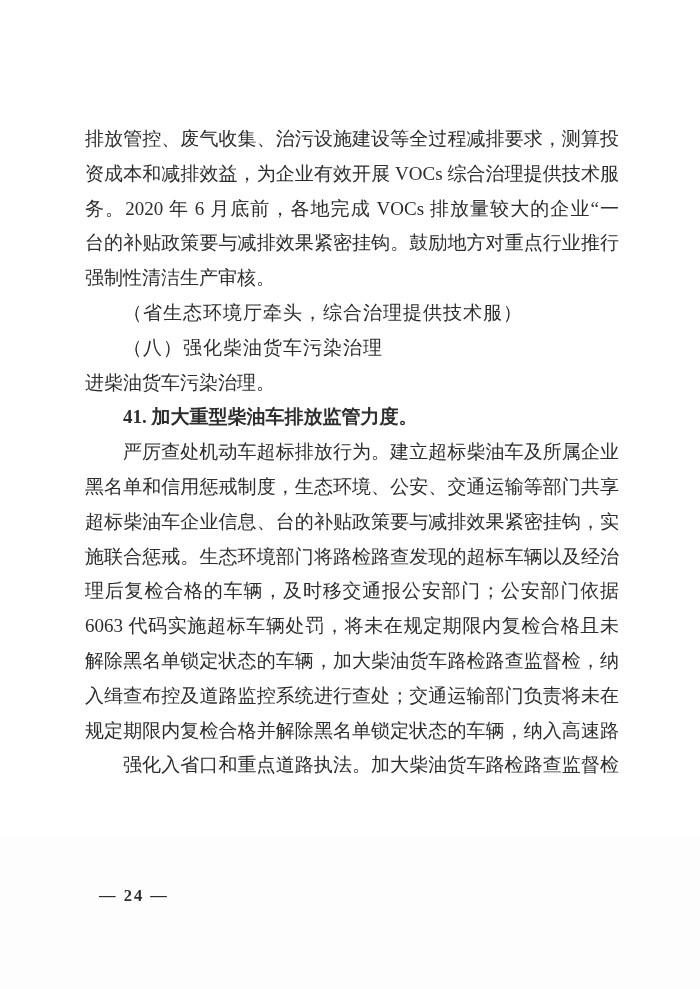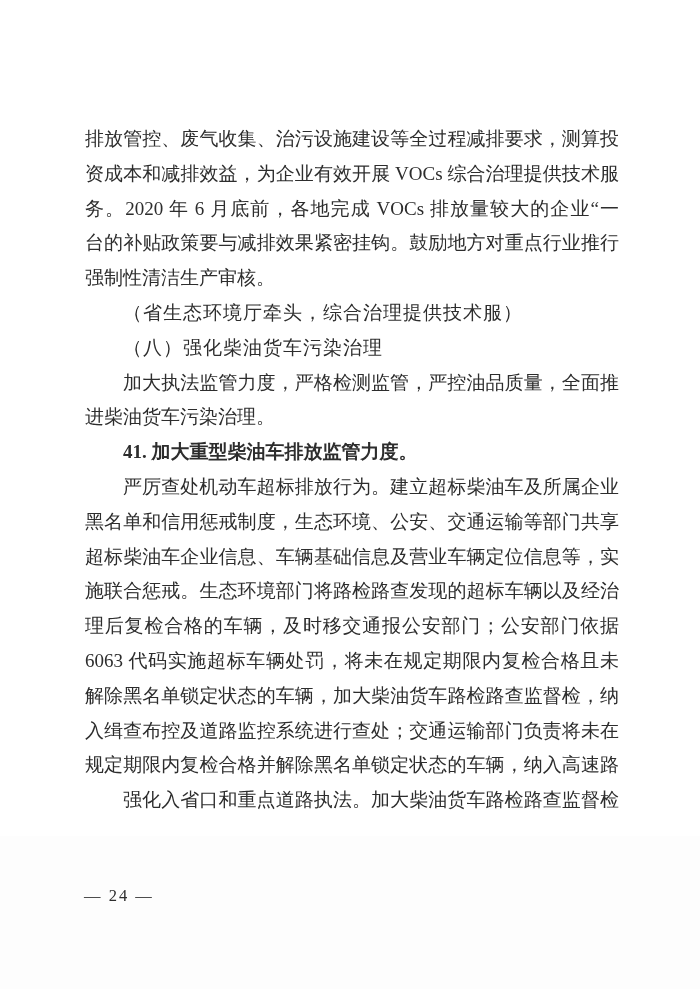--- a/index.html
+++ b/index.html
@@ -40,46 +40,46 @@
   }
   .line.bold {
     font-weight: bold;
   }
   .line.kai {
     
     letter-spacing: 1px;
   }
   .page-number {
     position: absolute;
-    left: 84px;
+    left: 99px;
     top: 884px;
     font-size: 16.5px;
     line-height: 24px;
     letter-spacing: 2px;
     color: #2d2d2d;
+    font-weight: bold;
   }
 </style>
 </head>
 <body>
 
 <div class="page">
   <div class="text-block">
       <div class="line">排放管控、废气收集、治污设施建设等全过程减排要求，测算投</div>
       <div class="line">资成本和减排效益，为企业有效开展 VOCs 综合治理提供技术服</div>
       <div class="line">务。2020 年 6 月底前，各地完成 VOCs 排放量较大的企业“一</div>
       <div class="line">台的补贴政策要与减排效果紧密挂钩。鼓励地方对重点行业推行</div>
       <div class="line last">强制性清洁生产审核。</div>
       <div class="line last indent kai">（省生态环境厅牵头，综合治理提供技术服）</div>
       <div class="line last indent kai">（八）强化柴油货车污染治理</div>
-      <div class="line indent">加大执法监管力度，严格检测监管，严控油品质量，全面推</div>
       <div class="line last">进柴油货车污染治理。</div>
       <div class="line last indent bold">41. 加大重型柴油车排放监管力度。</div>
       <div class="line indent">严厉查处机动车超标排放行为。建立超标柴油车及所属企业</div>
       <div class="line">黑名单和信用惩戒制度，生态环境、公安、交通运输等部门共享</div>
-      <div class="line">超标柴油车企业信息、车辆基础信息及营业车辆定位信息等，实</div>
+      <div class="line">超标柴油车企业信息、台的补贴政策要与减排效果紧密挂钩，实</div>
       <div class="line">施联合惩戒。生态环境部门将路检路查发现的超标车辆以及经治</div>
       <div class="line">理后复检合格的车辆，及时移交通报公安部门；公安部门依据</div>
       <div class="line">6063 代码实施超标车辆处罚，将未在规定期限内复检合格且未</div>
       <div class="line">解除黑名单锁定状态的车辆，加大柴油货车路检路查监督检，纳</div>
       <div class="line">入缉查布控及道路监控系统进行查处；交通运输部门负责将未在</div>
       <div class="line">规定期限内复检合格并解除黑名单锁定状态的车辆，纳入高速路</div>
       <div class="line indent">强化入省口和重点道路执法。加大柴油货车路检路查监督检</div>
     </div>
   <div class="page-number">— 24 —</div>
 </div>

